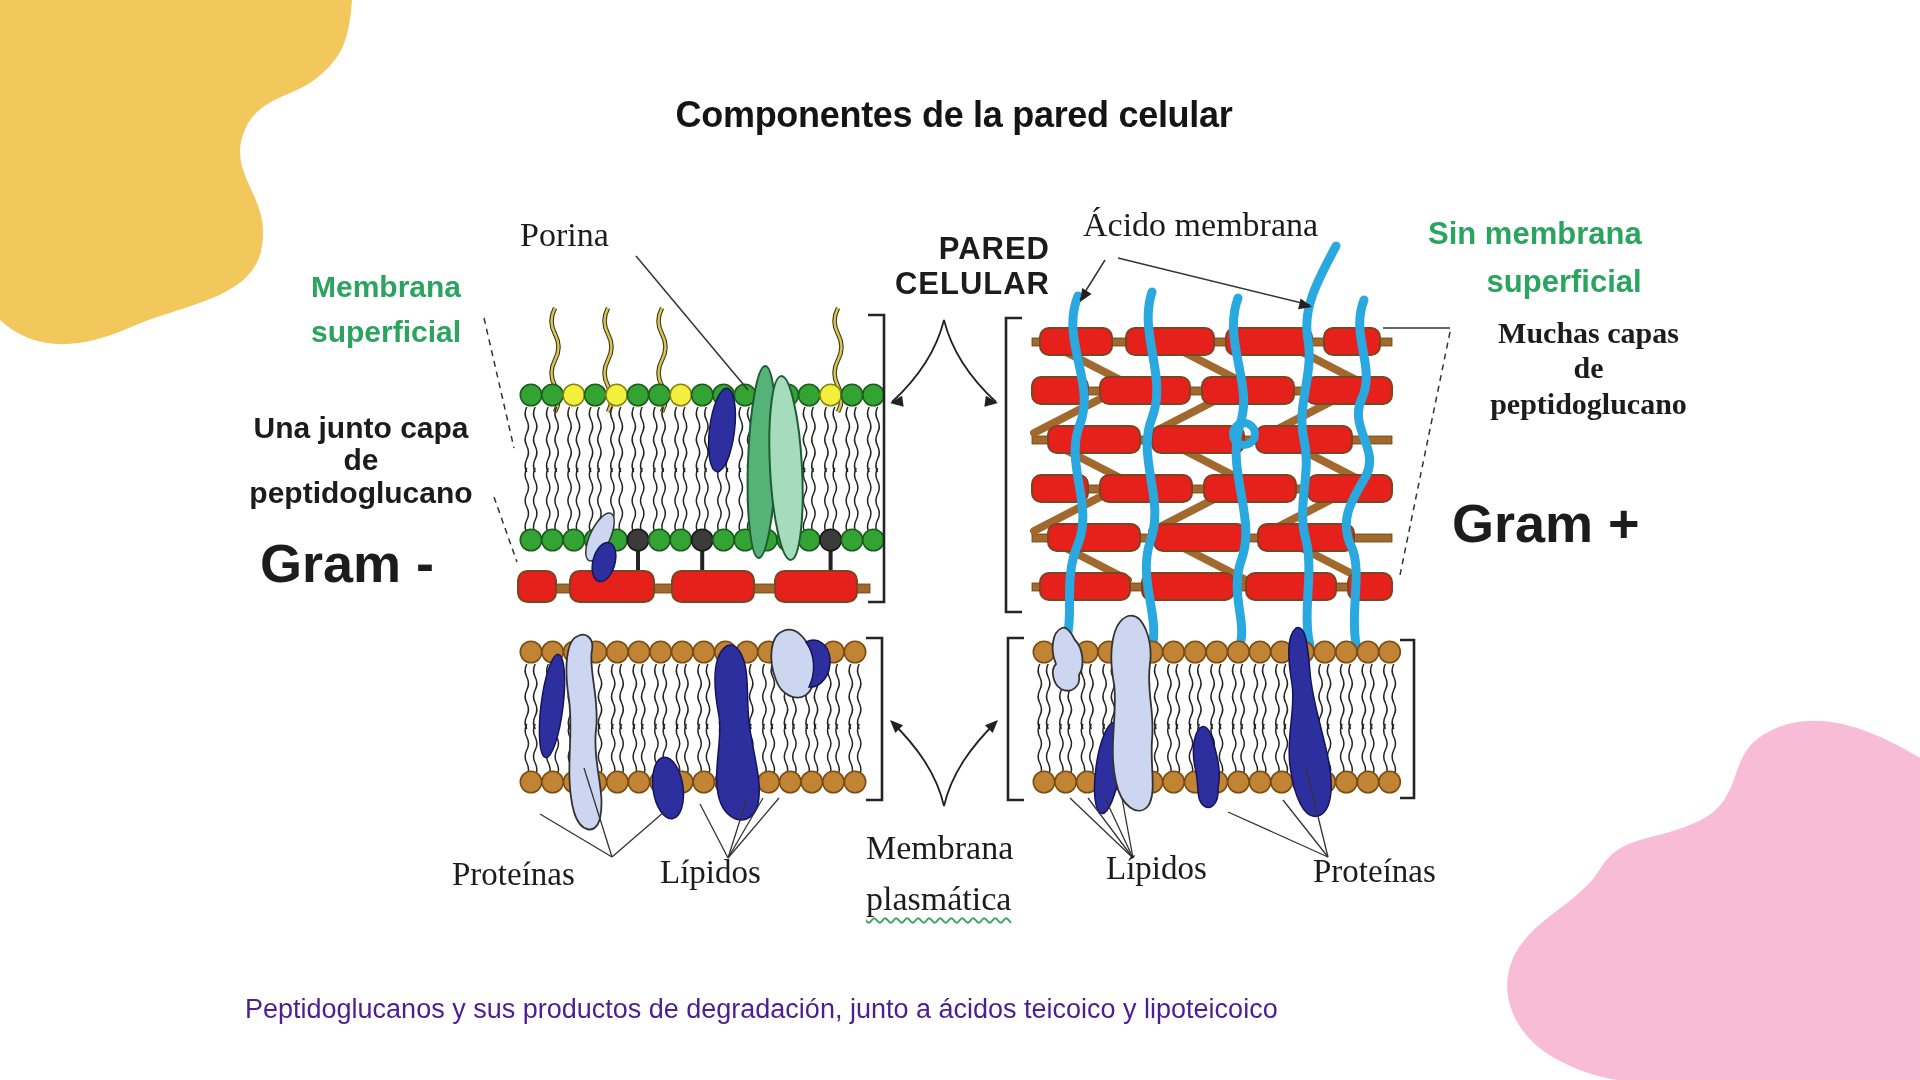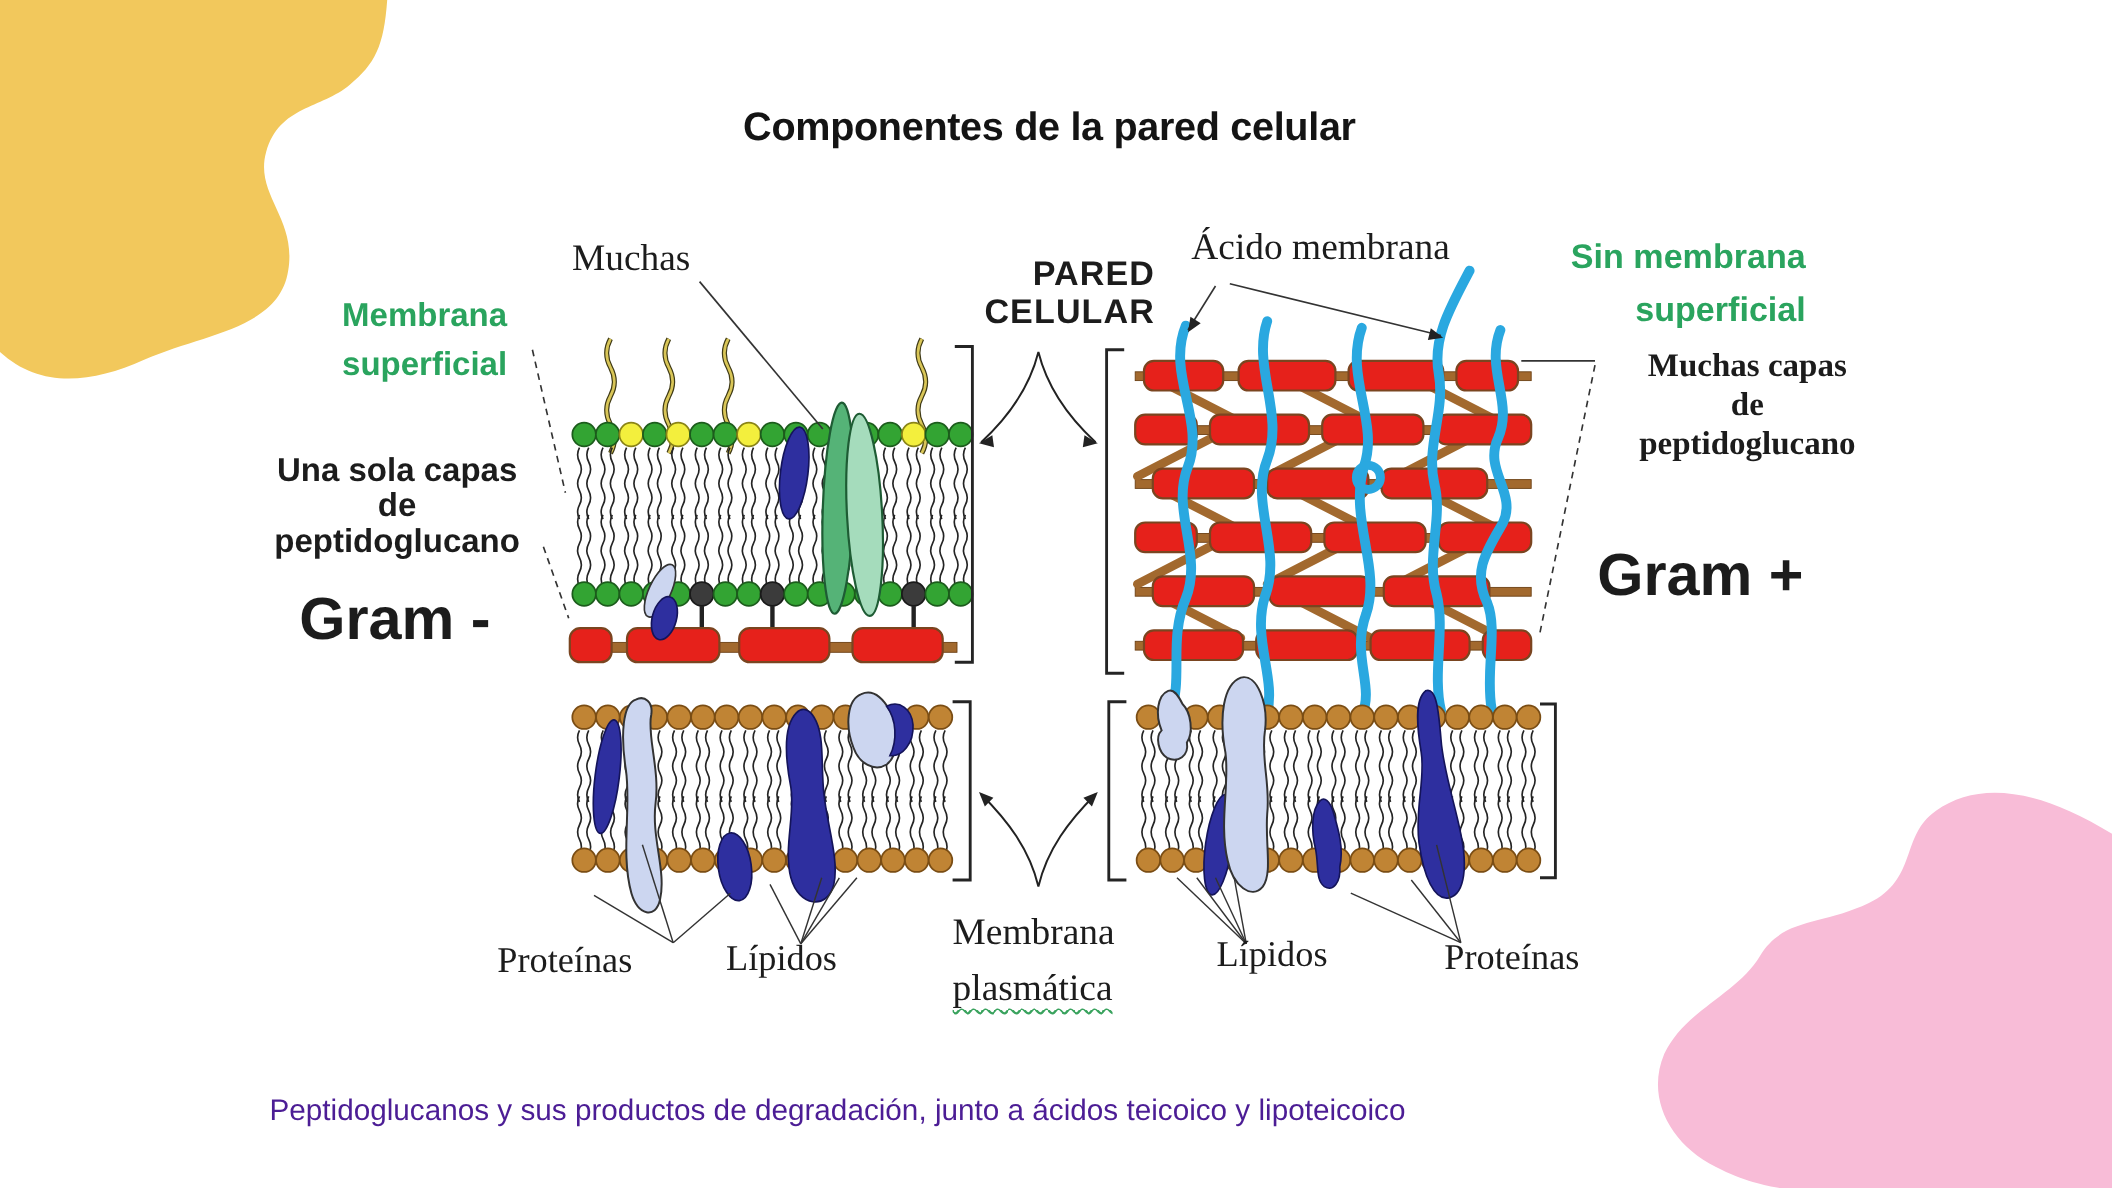--- a/index.html
+++ b/index.html
@@ -450,52 +450,52 @@
         <line stroke="#333" stroke-width="1.3" x1="1133" y1="858" x2="1105" y2="798"></line>
         <line stroke="#333" stroke-width="1.3" x1="1133" y1="858" x2="1122" y2="798"></line>
         <line stroke="#333" stroke-width="1.3" x1="1328" y1="857" x2="1228" y2="812"></line>
         <line stroke="#333" stroke-width="1.3" x1="1328" y1="857" x2="1283" y2="800"></line>
         <line stroke="#333" stroke-width="1.3" x1="1328" y1="857" x2="1306" y2="768"></line>
       </g>
     </svg>
 
   <div id="title" class="lbl">Componentes de la pared celular</div>
 
-  <div class="lbl serif" style="left:520px;top:216px;font-size:34px;">Muchas</div>
+  <div class="lbl serif" style="left:520px;top:216px;font-size:34px;">Porina</div>
 
   <div class="lbl sansb green" style="left:280px;top:264px;width:212px;text-align:center;font-size:30px;line-height:1.5;">
     <span class="bl">Membrana</span>
     <span class="bl">superficial</span>
   </div>
 
   <div class="lbl sansb" style="left:858px;top:232px;width:192px;font-size:31px;line-height:1.12;letter-spacing:1px;">
     <span class="bl">PARED</span>
     <span class="bl">CELULAR</span>
   </div>
 
   <div class="lbl serif" style="left:1083px;top:206px;font-size:34px;">Ácido membrana</div>
 
   <div class="lbl sansb green" style="left:1428px;top:210px;font-size:31px;line-height:1.55;">
     <span class="bl">Sin membrana</span>
     <span class="bl">superficial</span>
   </div>
 
   <div class="lbl sansb" style="left:225px;top:412px;width:272px;text-align:center;font-size:30px;line-height:1.08;">
-    <span class="bl">Una sola capas</span>
+    <span class="bl">Una junto capa</span>
     <span class="bl">de</span>
     <span class="bl">peptidoglucano</span>
   </div>
 
   <div class="lbl sansb" style="left:1450px;top:315px;width:277px;text-align:center;font-size:30px;line-height:1.18;font-family:Liberation Serif, serif;">
     <span class="bl">Muchas capas</span>
     <span class="bl">de</span>
     <span class="bl">peptidoglucano</span>
   </div>
 
-  <div class="lbl sansb" style="left:272px;top:532px;font-size:54px;">Gram -</div>
+  <div class="lbl sansb" style="left:260px;top:532px;font-size:54px;">Gram -</div>
 
   <div class="lbl sansb" style="left:1452px;top:492px;font-size:54px;">Gram +</div>
 
   <div class="lbl serif" style="left:452px;top:856px;font-size:33px;">Proteínas</div>
 
   <div class="lbl serif" style="left:660px;top:854px;font-size:33px;">Lípidos</div>
 
   <div class="lbl serif" style="left:866px;top:822px;font-size:34px;line-height:1.5;">
     <span class="bl">Membrana</span>
     <span class="bl wavy">plasmática</span>

